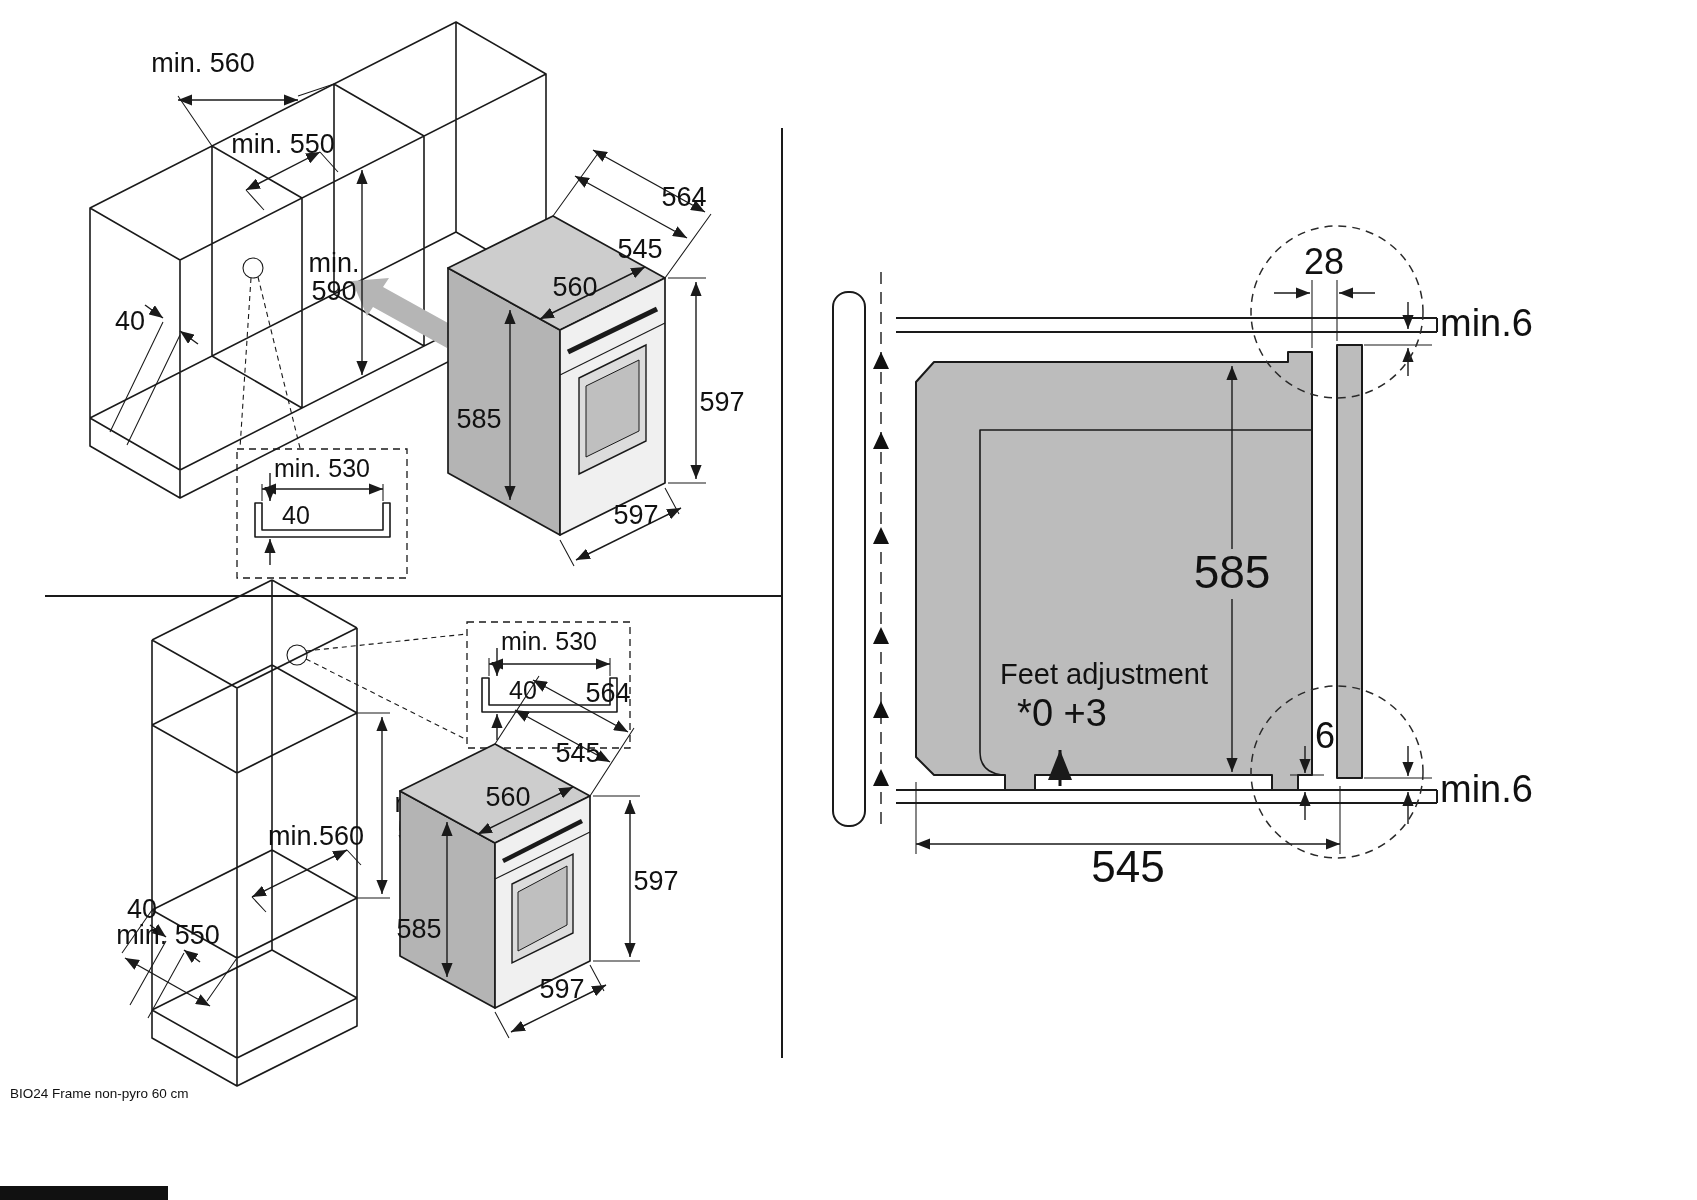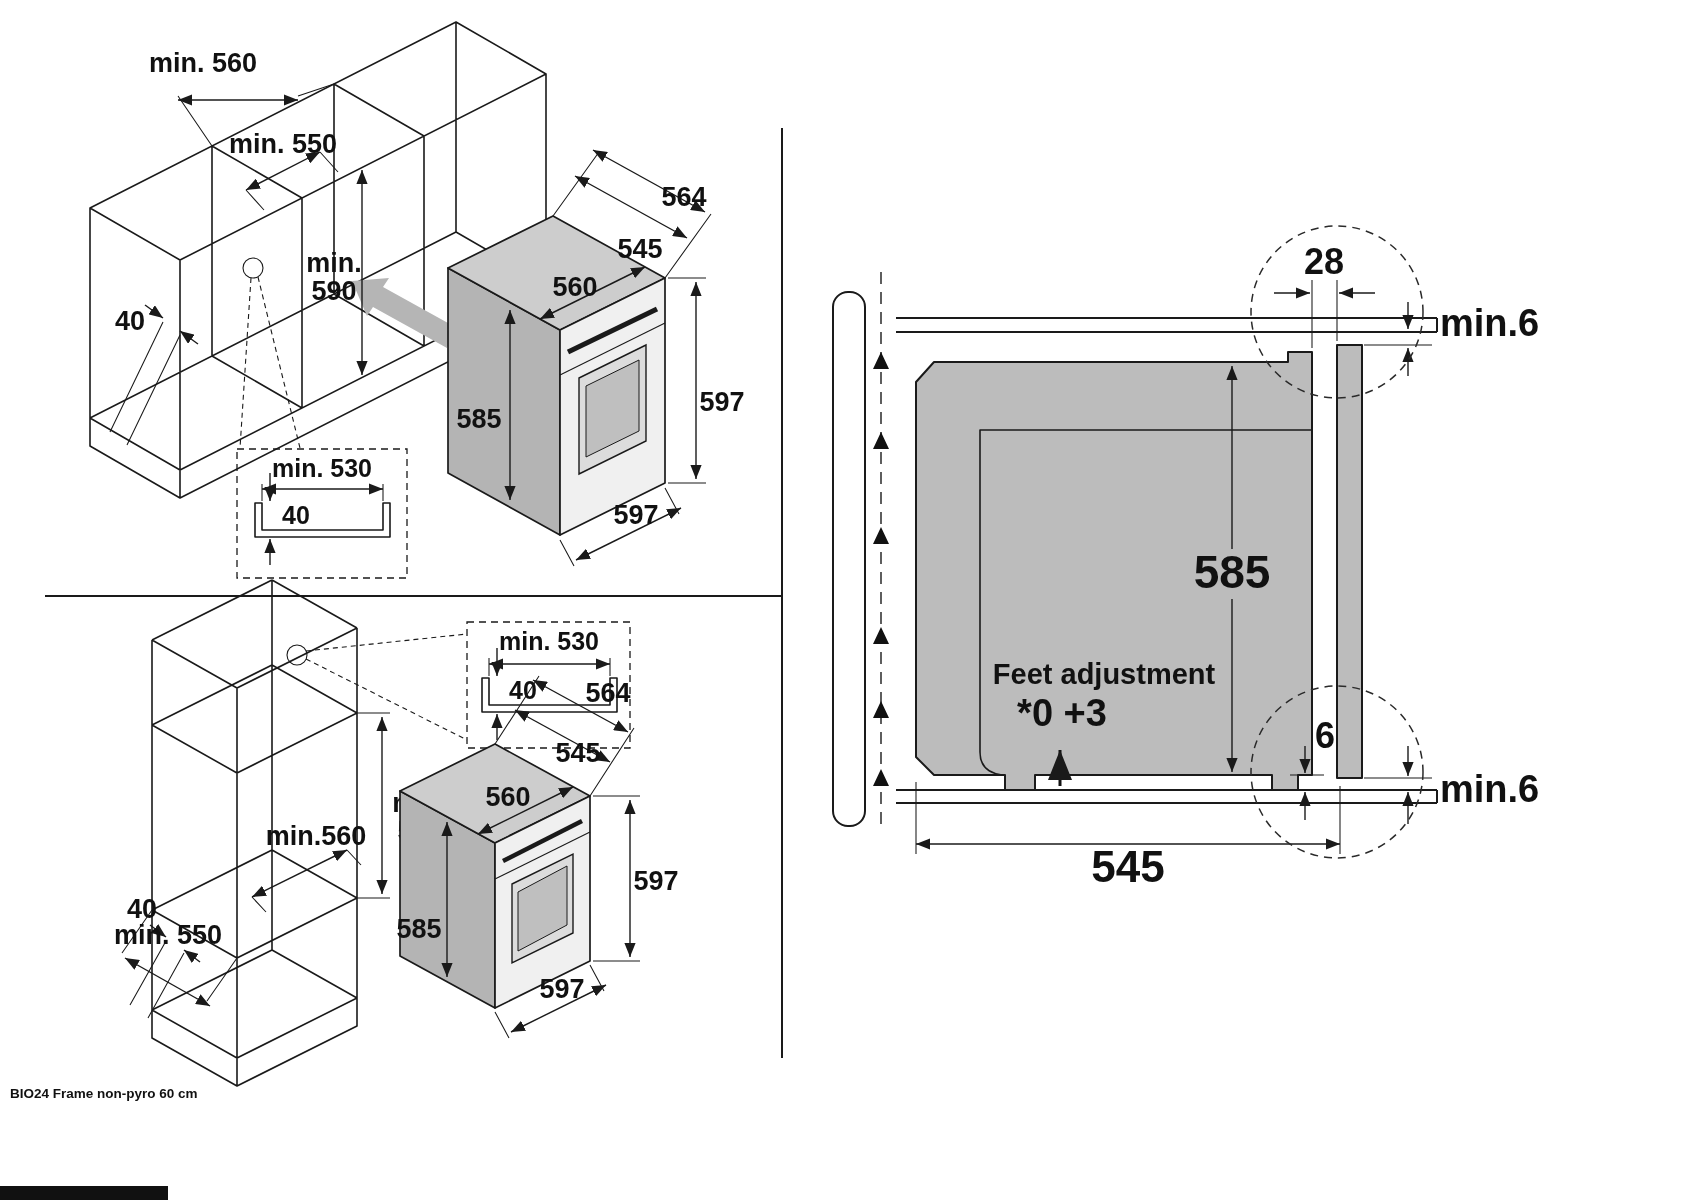--- a/index.html
+++ b/index.html
@@ -1,17 +1,17 @@
 <!DOCTYPE html>
 <html><head>
 <meta charset="utf-8">
 <style>
   html,body{margin:0;padding:0;background:#ffffff;}
   .page{width:1697px;height:1200px;position:relative;background:#ffffff;overflow:hidden;
-        font-family:"Liberation Sans",sans-serif;font-weight:bold;}
+        font-family:"Liberation Sans",sans-serif;}
   svg{display:block;}
   svg text{fill:#111;font-family:"Liberation Sans",sans-serif;}
   .ln{stroke:#1a1a1a;stroke-width:1.6;fill:none;stroke-linejoin:round;}
   .ln2{stroke:#1a1a1a;stroke-width:2;fill:none;stroke-linejoin:round;}
   .thin{stroke:#1a1a1a;stroke-width:1.1;fill:none;}
   .dim{stroke:#1a1a1a;stroke-width:1.4;fill:none;}
   .ext{stroke:#1a1a1a;stroke-width:1.05;fill:none;}
   .dash{stroke:#1a1a1a;stroke-width:1.1;fill:none;stroke-dasharray:5 4;}
   .dashbox{stroke:#1a1a1a;stroke-width:1.3;fill:none;stroke-dasharray:7 5;}
   .dashcirc{stroke:#2a2a2a;stroke-width:1.5;fill:none;stroke-dasharray:8 6;}

